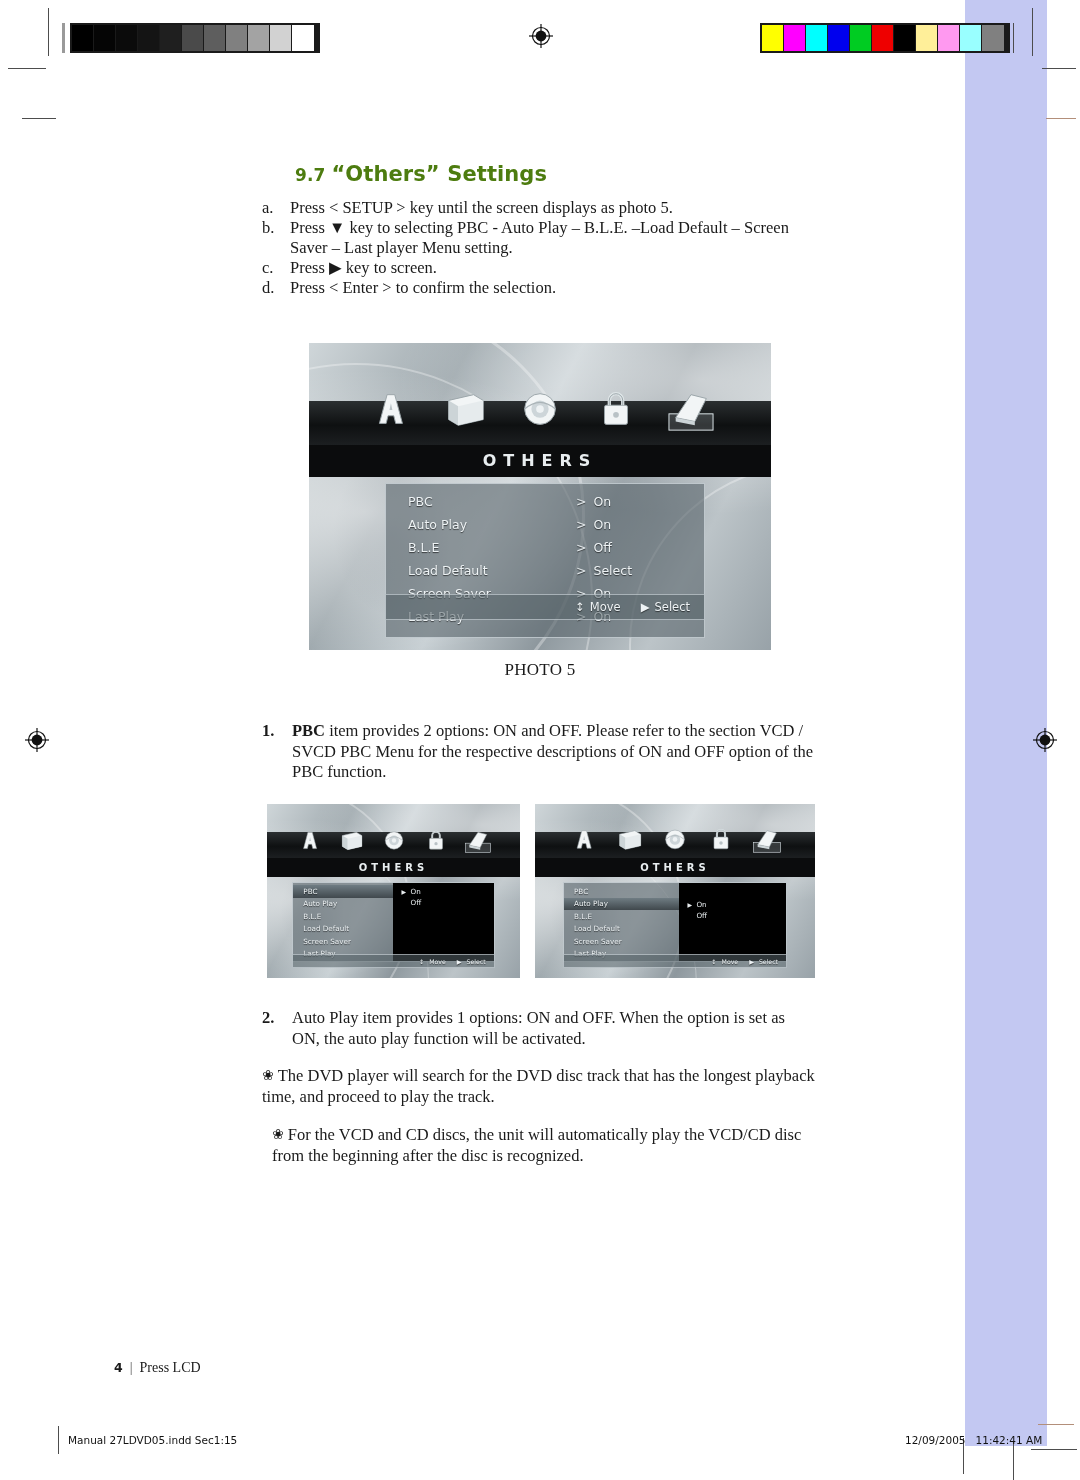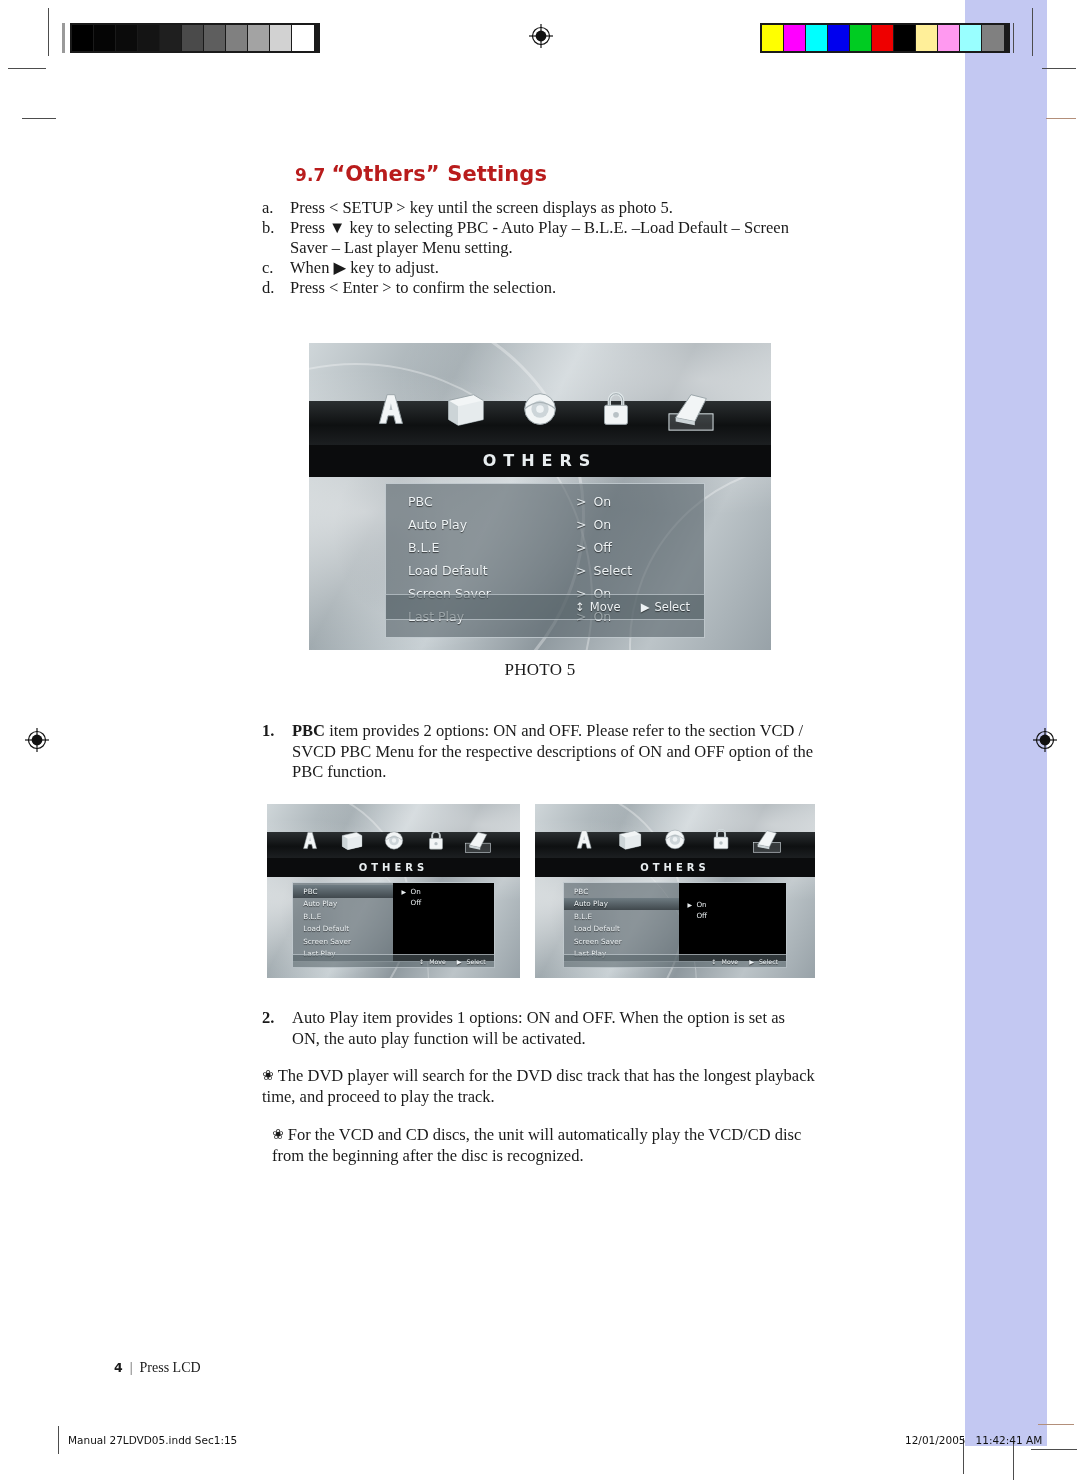--- a/index.html
+++ b/index.html
@@ -74,21 +74,21 @@
   }
 
   .section-title {
     position: absolute;
     left: 295px;
     top: 145px;
     font-family: "DejaVu Sans", sans-serif;
     font-weight: bold;
     font-size: 21px;
     letter-spacing: 0.1px;
-    color: #b91c1c;
+    color: #4d7c0f;
     white-space: nowrap;
   }
   .section-title .num {
     font-size: 17px;
     margin-right: 6px;
   }
 
   .steps {
     position: absolute;
     left: 262px;
@@ -384,21 +384,21 @@
       <div class="step-row">
         <span class="step-key">a.</span>
         <span class="step-text">Press &lt; SETUP &gt; key until the screen displays as photo 5.</span>
       </div>
       <div class="step-row">
         <span class="step-key">b.</span>
         <span class="step-text">Press ▼ key to selecting PBC - Auto Play – B.L.E. –Load Default – Screen Saver – Last player Menu setting.</span>
       </div>
       <div class="step-row">
         <span class="step-key">c.</span>
-        <span class="step-text">When ▶ key to adjust.</span>
+        <span class="step-text">Press ▶ key to screen.</span>
       </div>
       <div class="step-row">
         <span class="step-key">d.</span>
         <span class="step-text">Press &lt; Enter &gt; to confirm the selection.</span>
       </div>
     </div>
 
   <div class="osd osd-main">
     <div class="bgwash"></div>
     <div class="swirl" style="left:-150px; top:-40px; width:420px; height:420px; border-width:3px;"></div>
@@ -671,16 +671,16 @@
   <div class="para p4">
     <span class="flower">❀</span><span>For the VCD and CD discs, the unit will automatically play the VCD/CD disc from the beginning after the disc is recognized.</span>
   </div>
 
   <div class="folio">
     <span class="pg">4</span><span class="bar">|</span><span>Press LCD</span>
   </div>
 
   <div class="slugline slug-left">Manual 27LDVD05.indd   Sec1:15</div>
   <div class="slugline slug-right">
-    <span>12/01/2005</span><span class="sep"></span><span>11:42:41 AM</span>
+    <span>12/09/2005</span><span class="sep"></span><span>11:42:41 AM</span>
   </div>
 
 </div>
 
 </body></html>

